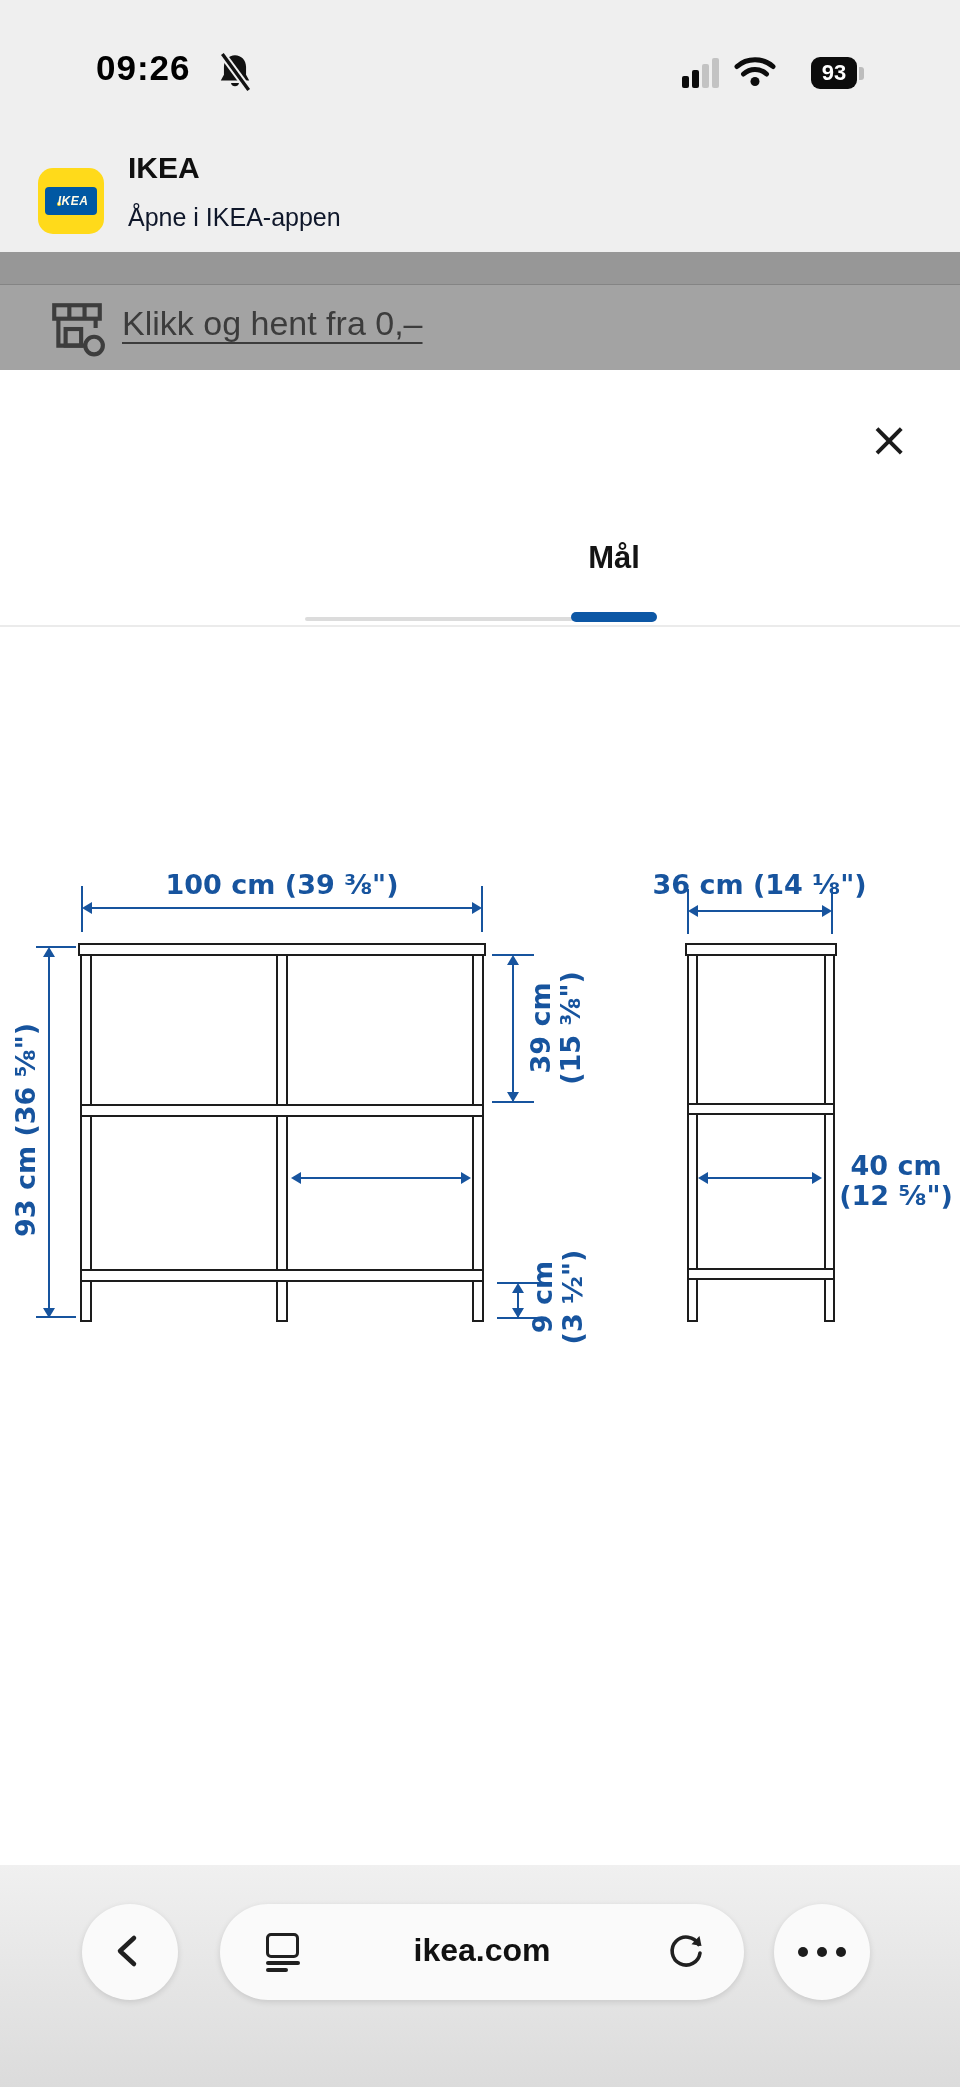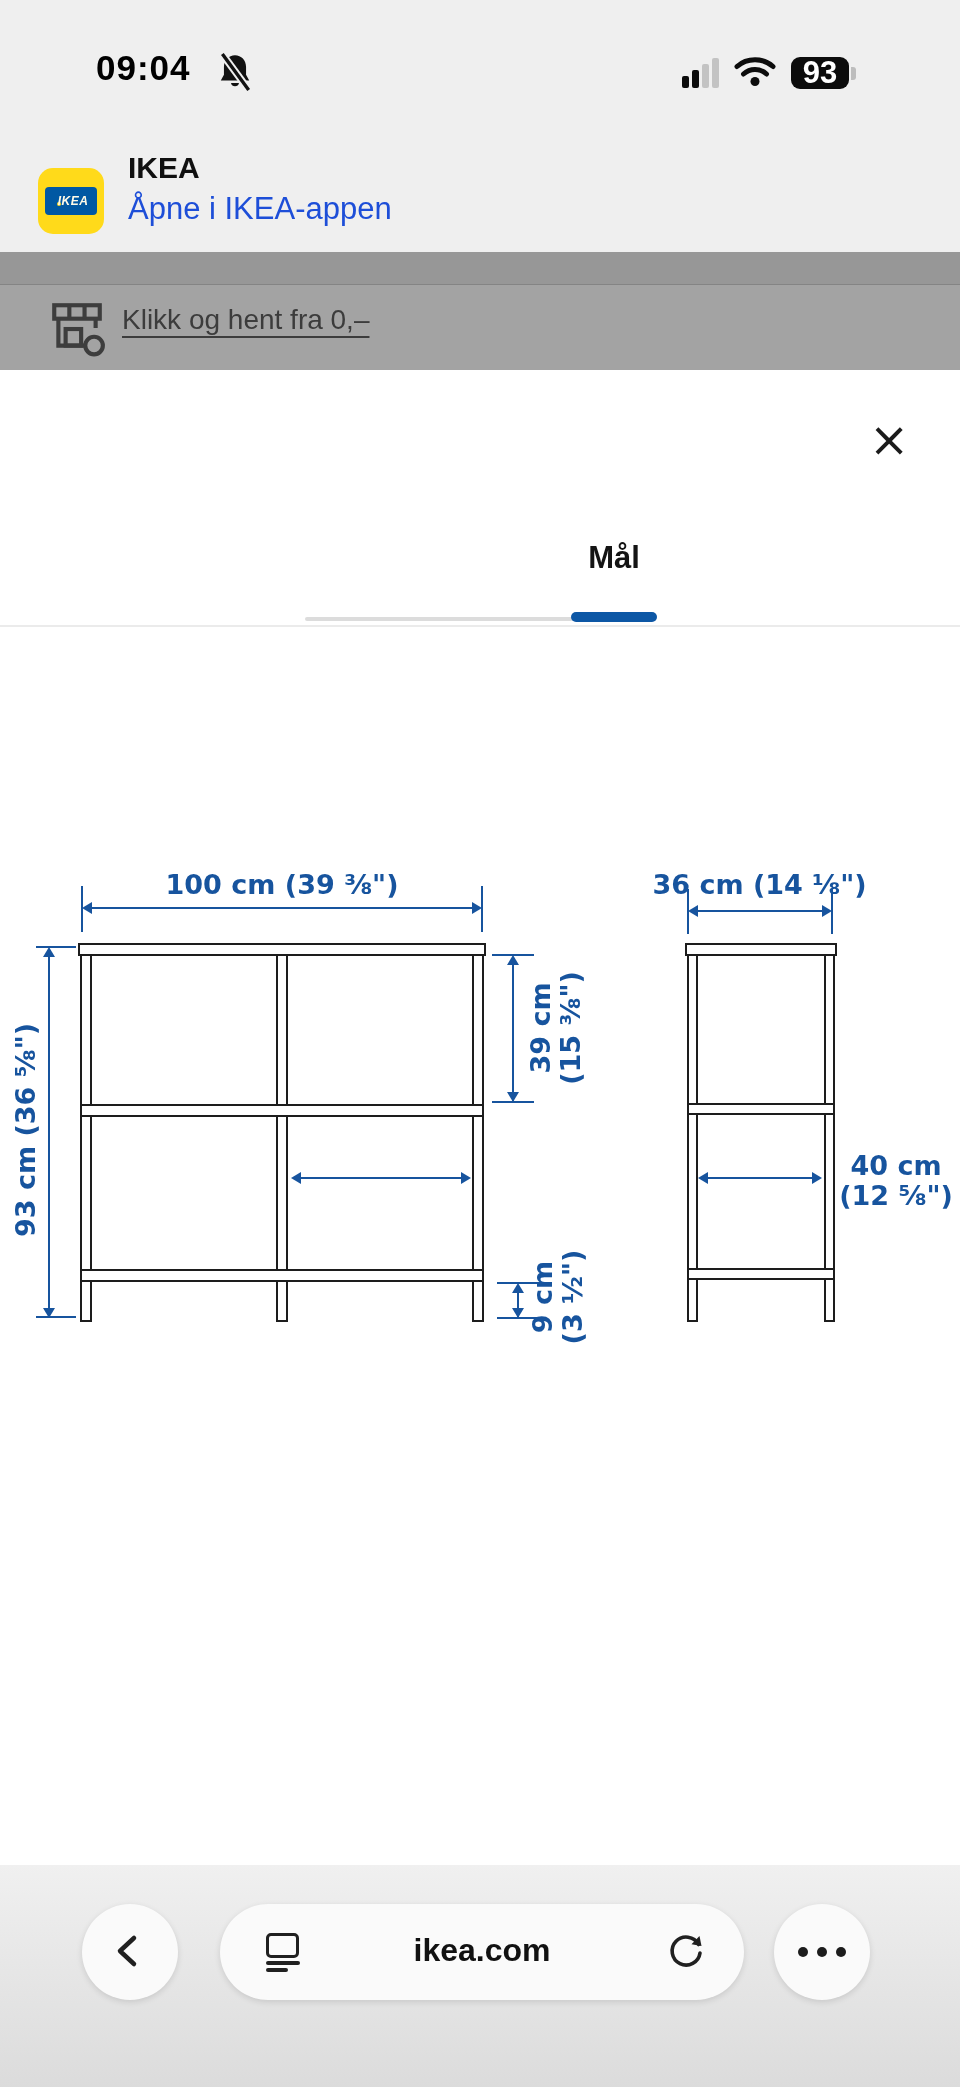--- a/index.html
+++ b/index.html
@@ -10,40 +10,40 @@
   .time{position:absolute;left:96px;top:48px;font-size:35px;font-weight:700;color:#000;letter-spacing:1px;}
   .bell{position:absolute;left:216px;top:52px;}
   .sb-right{position:absolute;left:682px;top:52px;height:42px;display:flex;align-items:center;gap:15px;}
   .cell{display:flex;align-items:flex-end;gap:3px;height:30px;}
   .cell i{display:block;width:7px;border-radius:2px;}
   .cell i:nth-child(1){height:12px;background:#0c0c0c;}
   .cell i:nth-child(2){height:18px;background:#0c0c0c;}
   .cell i:nth-child(3){height:24px;background:#c3c3c3;}
   .cell i:nth-child(4){height:30px;background:#c3c3c3;}
   .battery{display:flex;align-items:center;}
-  .batt-body{width:58px;height:32px;background:#0c0c0c;border-radius:9px;color:#fff;
-             font-size:31px;font-weight:700;display:flex;align-items:center;justify-content:center;}
+  .batt-body{width:46px;height:32px;background:#0c0c0c;border-radius:9px;color:#fff;
+             font-size:22px;font-weight:700;display:flex;align-items:center;justify-content:center;margin-left:20px;}
   .batt-cap{width:5px;height:13px;background:#bdbdbd;border-radius:0 3px 3px 0;margin-left:2px;}
   
   .app-banner{position:absolute;left:0;top:135px;width:960px;height:117px;background:#efefef;z-index:10;}
   .app-icon{position:absolute;left:38px;top:33px;width:66px;height:66px;background:#ffda1a;border-radius:15px;}
   .app-icon .logo{position:absolute;left:7px;top:19px;width:52px;height:28px;background:#0058a3;border-radius:4px;
                   display:flex;align-items:center;justify-content:center;}
   .app-icon .oval{position:absolute;left:3px;top:3px;right:3px;bottom:3px;border:2px solid #ffda1a;border-radius:50%;}
   .app-icon .logo span{font-size:12px;font-weight:800;font-style:italic;color:#fffbe8;letter-spacing:.5px;position:relative;}
   .app-title{position:absolute;left:128px;top:16px;font-size:30px;font-weight:700;color:#101010;}
-  .app-sub{position:absolute;left:128px;top:56px;font-size:31px;color:#1d4ed8;}
+  .app-sub{position:absolute;left:128px;top:68px;font-size:25px;color:#0f172a;}
   .open-btn{position:absolute;left:756px;top:33px;width:138px;height:64px;border:none;border-radius:32px;
             background:#0a7aff;color:#fff;font-family:inherit;font-size:28px;font-weight:700;letter-spacing:.5px;}
   
   .dimmed{position:absolute;left:0;top:252px;width:960px;height:118px;background:#a3a3a3;z-index:10;}
   .dim-top{position:absolute;left:0;top:0;width:960px;height:32px;background:#979797;border-bottom:1px solid rgba(0,0,0,.12);}
   .cc-row{position:absolute;left:0;top:36px;width:960px;height:80px;}
   .cc-icon{position:absolute;left:49px;top:10px;}
-  .cc-link{position:absolute;left:122px;top:16px;font-size:28px;color:#3c3c3c;text-decoration:underline;
+  .cc-link{position:absolute;left:122px;top:16px;font-size:34px;color:#3c3c3c;text-decoration:underline;
            text-underline-offset:7px;text-decoration-thickness:2px;}
   
   .modal{position:absolute;left:0;top:370px;width:960px;height:1495px;background:#fff;
          border-radius:22px 22px 0 0;z-index:20;}
   .close-btn{position:absolute;left:856px;top:36px;width:66px;height:66px;border:none;background:transparent;
              font-size:48px;font-weight:400;color:#1b1b1b;display:flex;align-items:center;justify-content:center;
              font-family:"DejaVu Sans",sans-serif;line-height:1;}
   .tab{position:absolute;top:170px;background:transparent;border:none;font-family:inherit;
        font-size:31px;font-weight:700;text-align:center;padding:0;}
   .tab.inactive{left:297px;width:224px;color:#767676;}
@@ -78,21 +78,21 @@
   .tabicon{position:absolute;left:46px;top:27px;width:34px;height:42px;}
   .tabicon .sq{position:absolute;left:0;top:2px;width:27px;height:19px;border:3.5px solid #202020;border-radius:5px;}
   .tabicon .ln1{position:absolute;left:0;top:30px;width:34px;height:3.5px;background:#202020;border-radius:2px;}
   .tabicon .ln2{position:absolute;left:0;top:37px;width:22px;height:3.5px;background:#202020;border-radius:2px;}
   .reload{position:absolute;right:38px;top:28px;}
 </style>
 </head>
 <body>
 
 <div class="status-bar">
-  <span class="time">09:04</span>
+  <span class="time">09:26</span>
   <span class="bell">
     <svg width="38" height="40" viewBox="0 0 36 38">
       <path d="M18 3c-6 0-10.5 4.8-10.5 11v7.5L4.5 27h27l-3-5.5V14C28.5 7.8 24 3 18 3z" fill="#111"></path>
       <path d="M14.2 29.5a3.9 3.9 0 0 0 7.6 0z" fill="#111"></path>
       <line x1="6" y1="2" x2="31" y2="36" stroke="#efefef" stroke-width="7"></line>
       <line x1="6" y1="2" x2="31" y2="36" stroke="#111" stroke-width="3.2"></line>
     </svg>
   </span>
   <div class="sb-right">
     <span class="cell">

